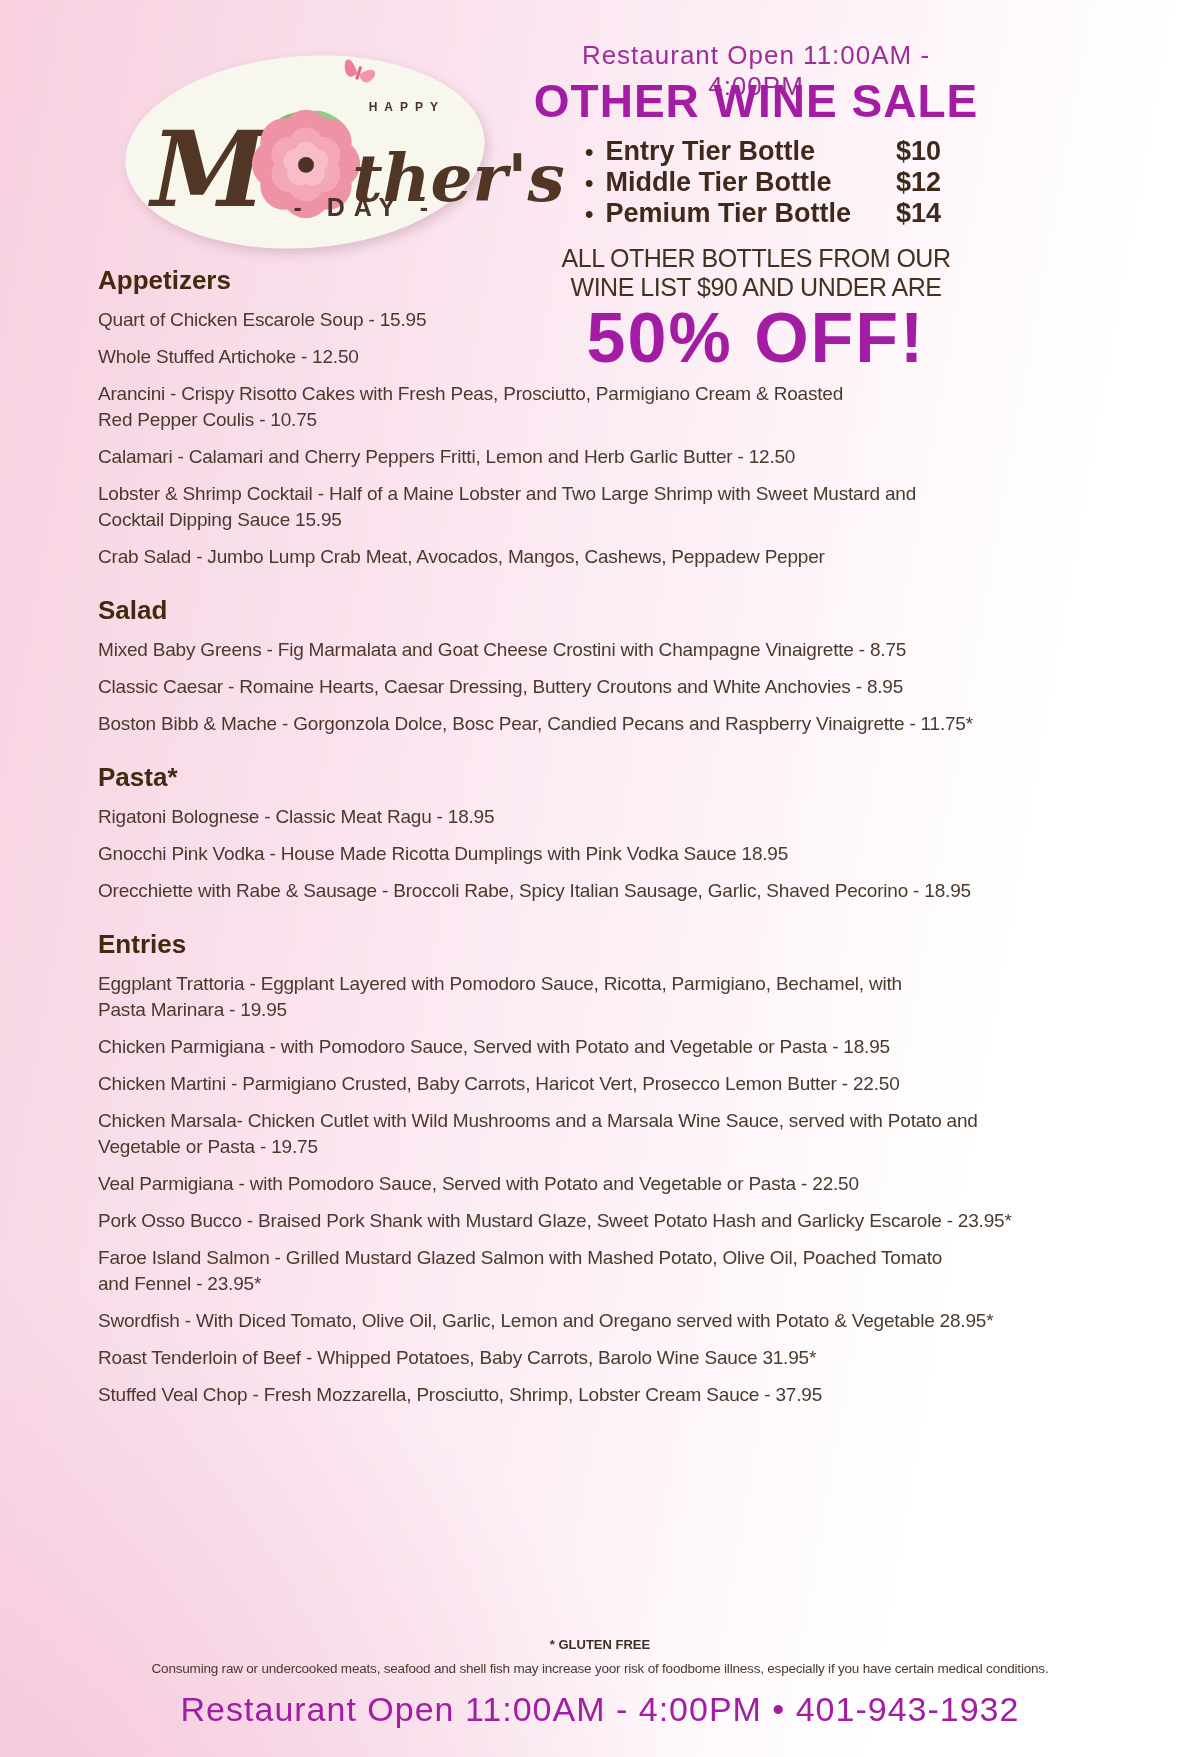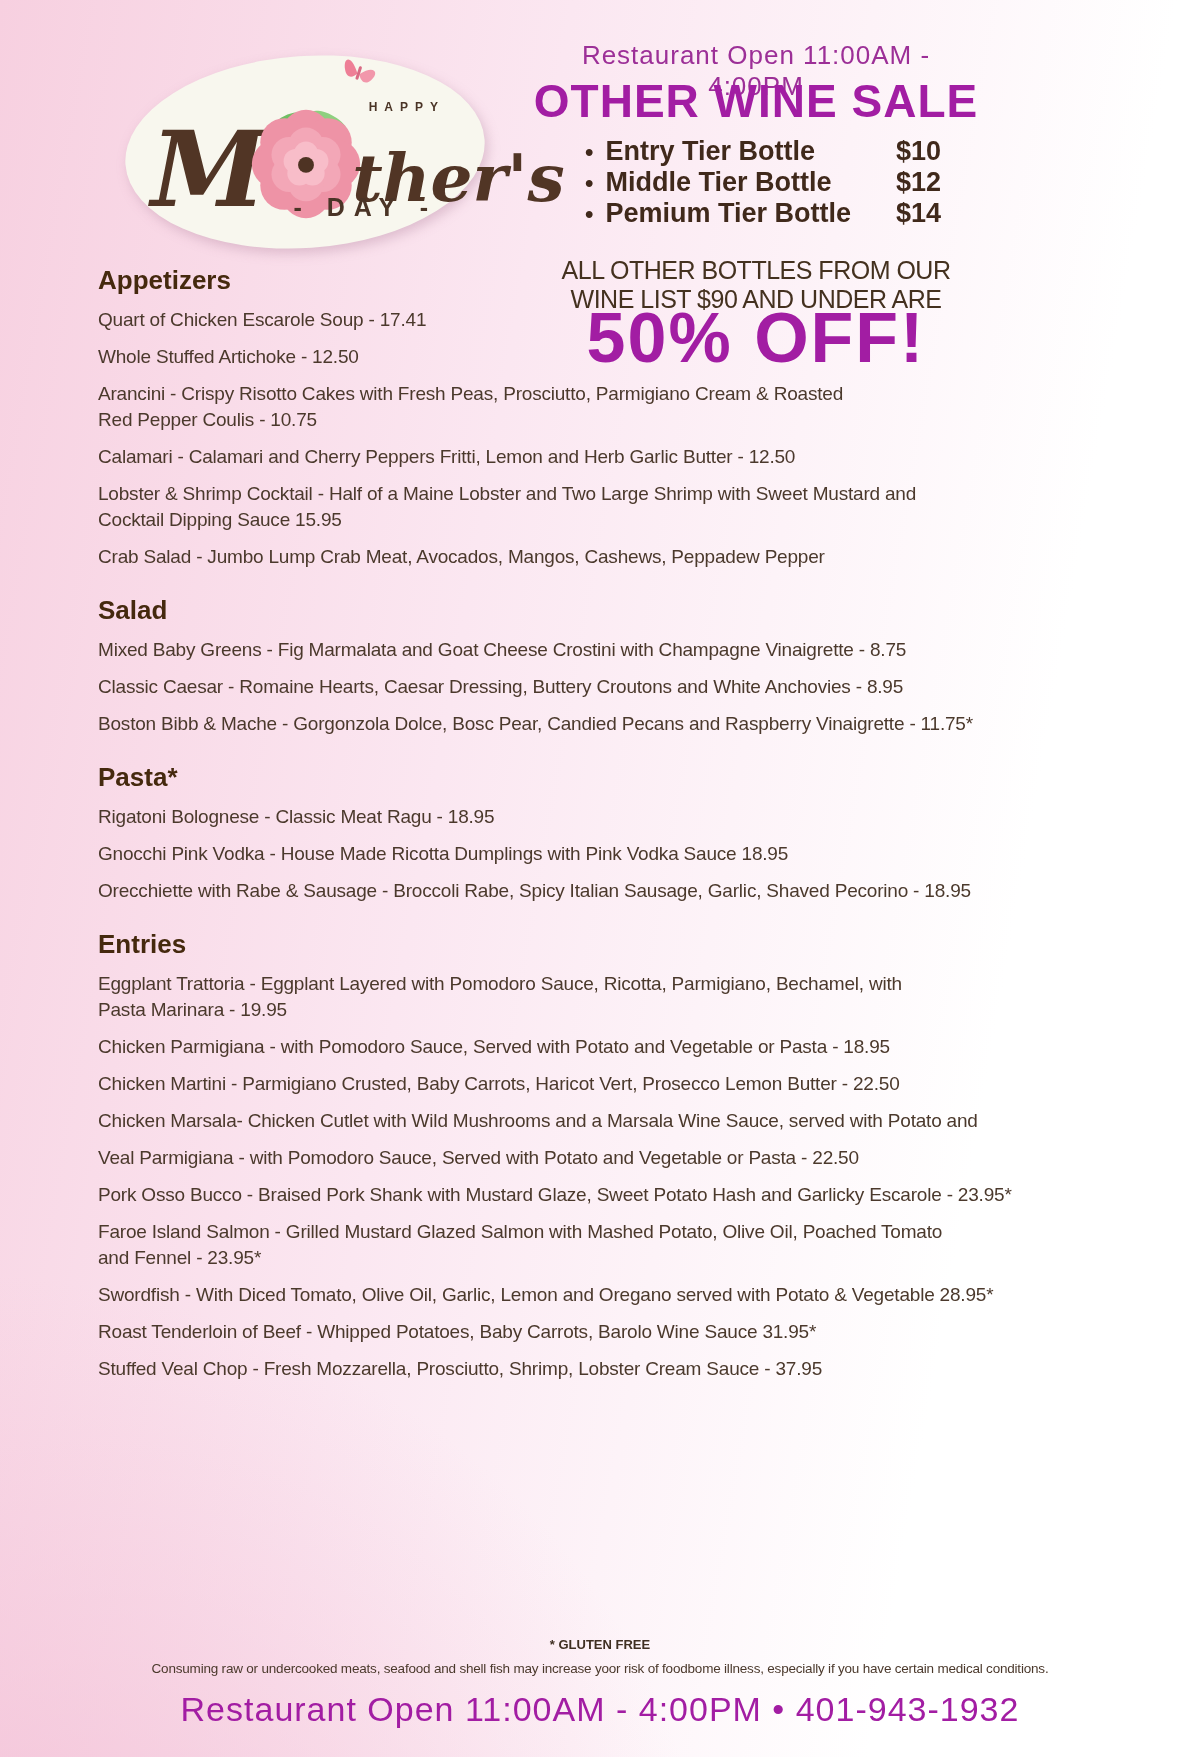--- a/index.html
+++ b/index.html
@@ -37,21 +37,21 @@
   
   .hours-top{position:absolute;left:540px;top:40px;width:432px;text-align:center;
     font-size:26px;letter-spacing:1px;color:var(--purple);}
   .wine-title{position:absolute;left:500px;top:74px;width:512px;text-align:center;
     font-size:46px;font-weight:bold;letter-spacing:1px;color:var(--magenta);}
   .wine-tiers{position:absolute;left:585px;top:136px;width:356px;}
   .tier-row{display:flex;align-items:baseline;font-size:27px;font-weight:bold;
     color:var(--tier);line-height:31px;}
   .tier-row .bullet{margin-right:12px;font-size:24px;}
   .tier-row .tier-label{flex:1;}
-  .wine-note{position:absolute;left:540px;top:256px;width:432px;text-align:center;
+  .wine-note{position:absolute;left:540px;top:244px;width:432px;text-align:center;
     font-size:25px;line-height:29px;letter-spacing:-.5px;color:#44311f;}
   .discount{position:absolute;left:530px;top:298px;width:452px;text-align:center;
     font-size:70px;font-weight:bold;letter-spacing:2px;color:var(--magenta);}
 
   
   .menu{position:absolute;left:98px;top:264px;width:940px;}
   .section-title{font-size:26px;font-weight:bold;color:var(--heading);
     margin:24px 0 4px;line-height:32px;}
   .menu-section:first-child .section-title{margin-top:0;}
   .menu-item{font-size:19px;letter-spacing:-.2px;color:var(--text);
@@ -147,21 +147,21 @@
   <div class="wine-note">
     <div>ALL OTHER BOTTLES FROM OUR</div>
     <div>WINE LIST $90 AND UNDER ARE</div>
   </div>
   <div class="discount">50% OFF!</div>
 
   <div class="menu">
       <section class="menu-section">
         <h2 class="section-title">Appetizers</h2>
         <div class="menu-item">
-          <div>Quart of Chicken Escarole Soup - 17.41</div>
+          <div>Quart of Chicken Escarole Soup - 15.95</div>
         </div>
         <div class="menu-item">
           <div>Whole Stuffed Artichoke - 12.50</div>
         </div>
         <div class="menu-item">
           <div>Arancini - Crispy Risotto Cakes with Fresh Peas, Prosciutto, Parmigiano Cream &amp; Roasted</div>
           <div>Red Pepper Coulis - 10.75</div>
         </div>
         <div class="menu-item">
           <div>Calamari - Calamari and Cherry Peppers Fritti, Lemon and Herb Garlic Butter - 12.50</div>
@@ -205,20 +205,21 @@
           <div>Pasta Marinara - 19.95</div>
         </div>
         <div class="menu-item">
           <div>Chicken Parmigiana - with Pomodoro Sauce, Served with Potato and Vegetable or Pasta - 18.95</div>
         </div>
         <div class="menu-item">
           <div>Chicken Martini - Parmigiano Crusted, Baby Carrots, Haricot Vert, Prosecco Lemon Butter - 22.50</div>
         </div>
         <div class="menu-item">
           <div>Chicken Marsala- Chicken Cutlet with Wild Mushrooms and a Marsala Wine Sauce, served with Potato and</div>
+          <div>Vegetable or Pasta - 19.75</div>
         </div>
         <div class="menu-item">
           <div>Veal Parmigiana - with Pomodoro Sauce, Served with Potato and Vegetable or Pasta - 22.50</div>
         </div>
         <div class="menu-item">
           <div>Pork Osso Bucco - Braised Pork Shank with Mustard Glaze, Sweet Potato Hash and Garlicky Escarole - 23.95*</div>
         </div>
         <div class="menu-item">
           <div>Faroe Island Salmon - Grilled Mustard Glazed Salmon with Mashed Potato, Olive Oil, Poached Tomato</div>
           <div>and Fennel - 23.95*</div>

